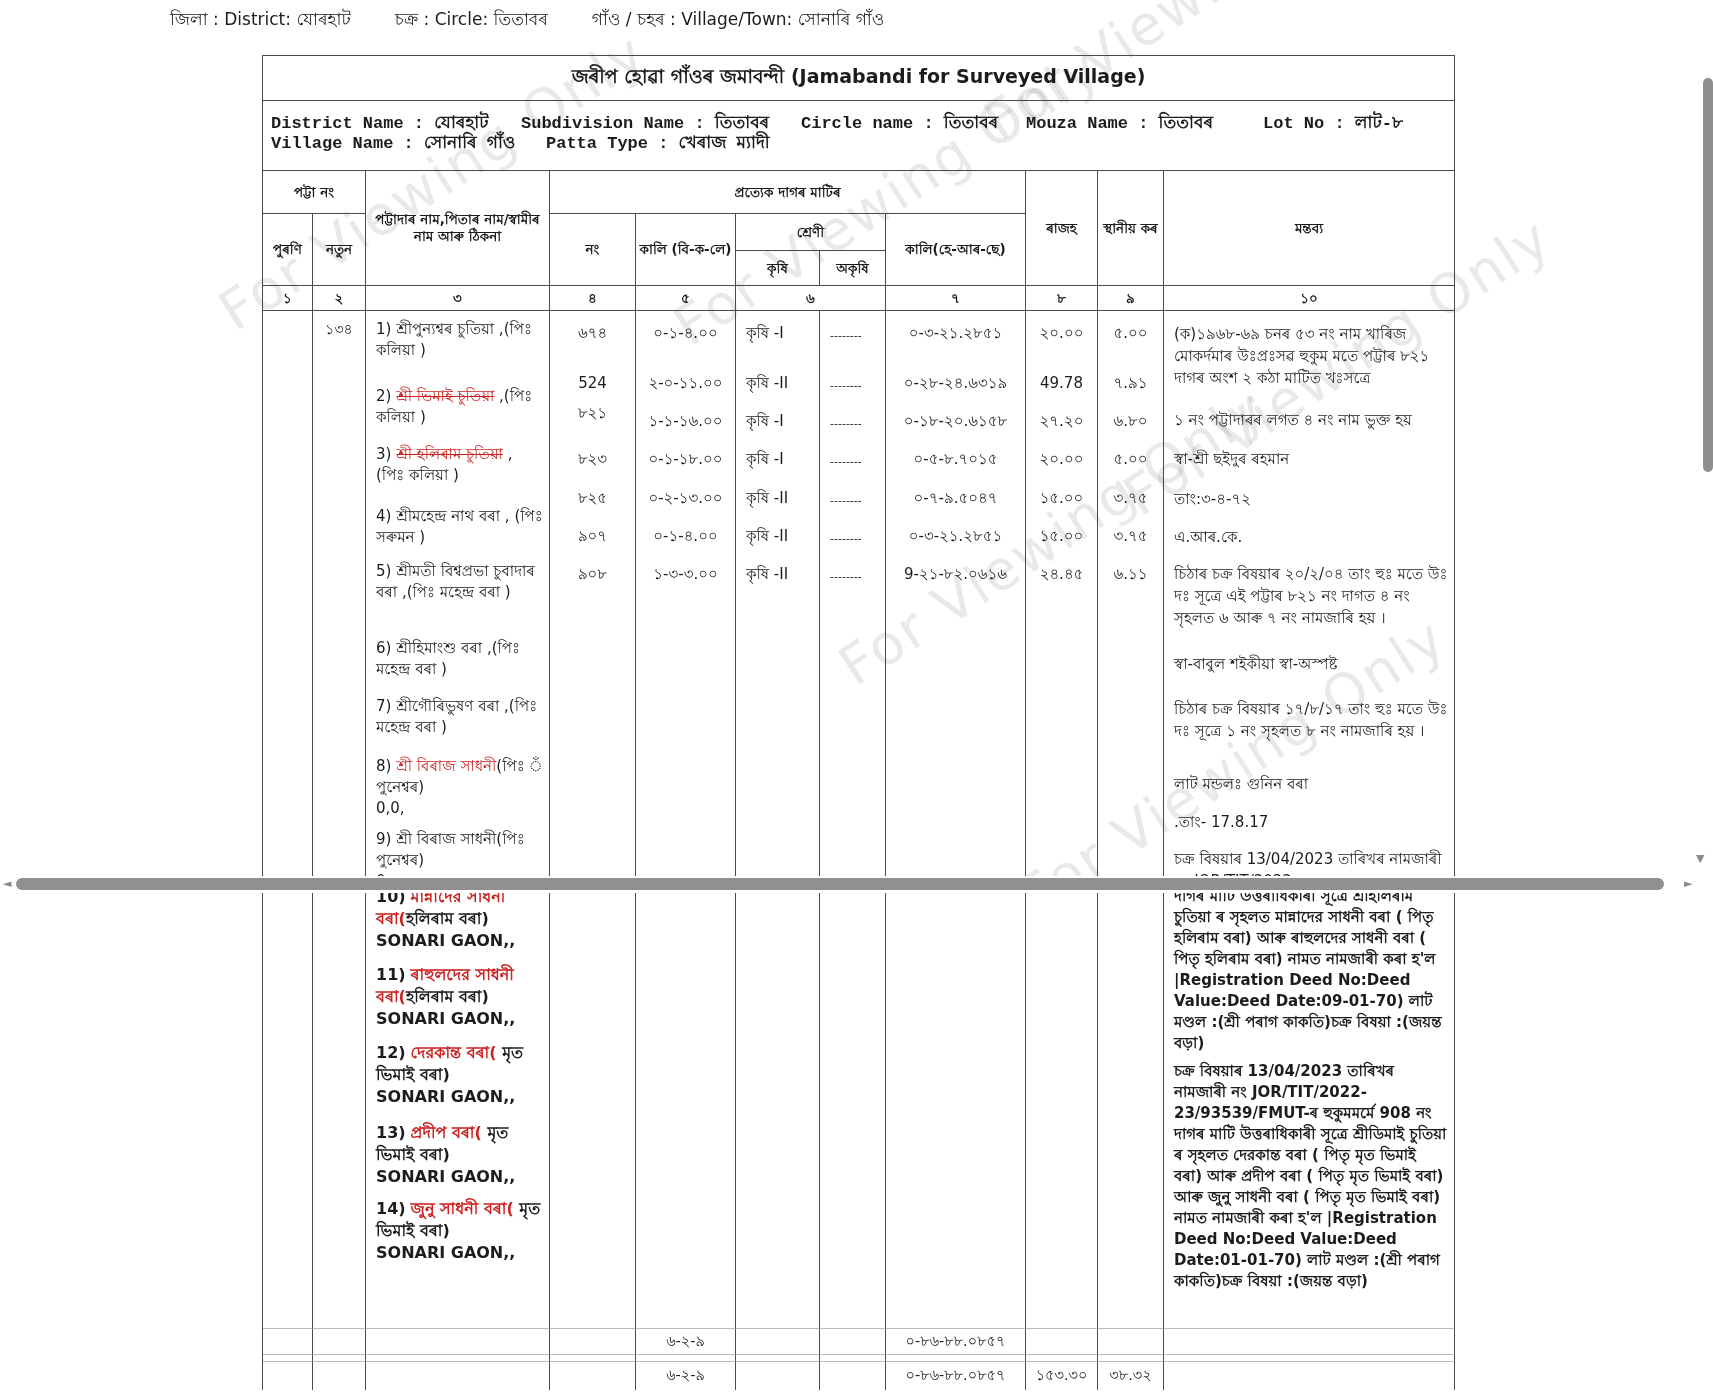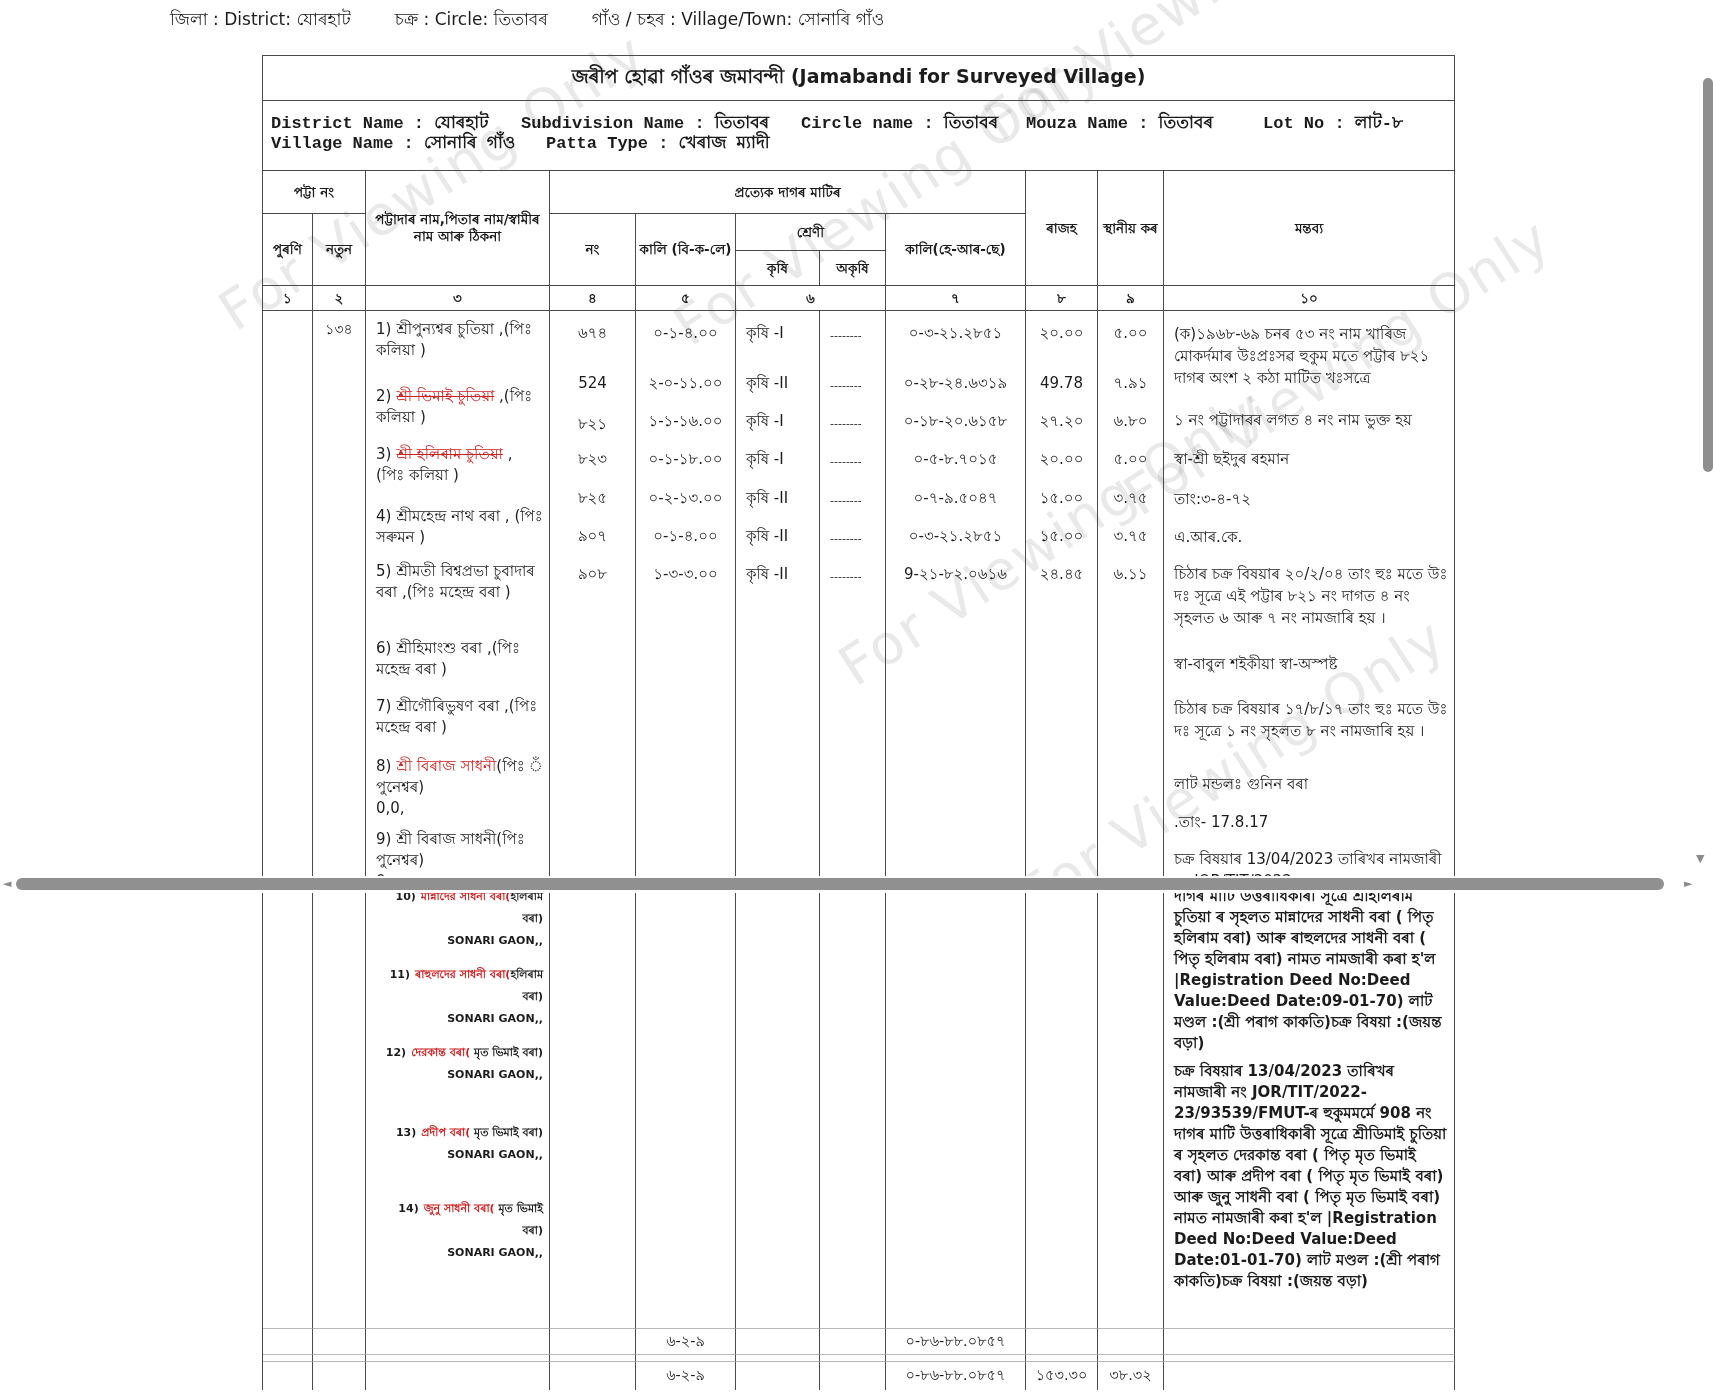--- a/index.html
+++ b/index.html
@@ -24,21 +24,21 @@
   .hc{border-right:1px solid #4a4a4a;border-bottom:1px solid #4a4a4a;display:flex;align-items:center;
       justify-content:center;text-align:center;padding:1px 2px;box-sizing:border-box;line-height:17px;}
   .brow{position:relative;}
   .bcol{position:relative;border-right:1px solid #4a4a4a;overflow:hidden;box-sizing:border-box;}
   .bi{position:absolute;left:0;right:0;font-size:15px;line-height:21px;}
   .pad{padding:0 6px 0 10px;}
   .cen{text-align:center;}
   .red{color:#cc2222;}
   .strike{text-decoration:line-through;}
   .num{margin-right:5px;}
-  .lower{font-size:11px;font-weight:600;line-height:22px;text-align:right;}
+  .lower{font-size:16px;font-weight:600;line-height:22px;}
   .rem{font-size:15px;line-height:22px;}
   .remlow{font-size:15px;font-weight:600;line-height:21px;}
   .tcell{border-right:1px solid #4a4a4a;box-sizing:border-box;display:flex;align-items:center;
          justify-content:center;font-size:14.5px;}
   .tg .tcell{height:4px;}
   .tr1 .tcell{height:27px;border-top:1px solid #b9b9b9;border-bottom:1px solid #b9b9b9;}
   .tg2 .tcell{height:6px;}
   .tr2 .tcell{height:29px;border-top:1px solid #b9b9b9;}
   
   .hscroll{position:absolute;left:0;top:876px;width:1713px;height:17px;z-index:10;background:#ffffff;}
@@ -117,21 +117,21 @@
       <div class="bi pad" style="top:195px"><span class="num">4)</span><span>শ্ৰীমহেন্দ্ৰ নাথ বৰা , (পিঃ সৰুমন )</span></div>
       <div class="bi pad" style="top:250px"><span class="num">5)</span><span>শ্ৰীমতী বিশ্বপ্ৰভা চুবাদাৰ বৰা ,(পিঃ মহেন্দ্ৰ বৰা )</span></div>
       <div class="bi pad" style="top:327px"><span class="num">6)</span><span>শ্ৰীহিমাংশু বৰা ,(পিঃ মহেন্দ্ৰ বৰা )</span></div>
       <div class="bi pad" style="top:385px"><span class="num">7)</span><span>শ্ৰীগৌৰিভুষণ বৰা ,(পিঃ মহেন্দ্ৰ বৰা )</span></div>
       <div class="bi pad" style="top:445px"><span class="num">8)</span><span class="red">শ্ৰী বিৰাজ সাধনী</span><span>(পিঃ ঁ পুনেশ্বৰ)</span><br><span>0,0,</span></div>
       <div class="bi pad" style="top:518px"><span class="num">9)</span><span>শ্ৰী বিৰাজ সাধনী(পিঃ পুনেশ্বৰ)</span><br><span>0..</span></div>
     </div>
     <div class="bcol">
       <div class="bi cen" style="top:12px">৬৭৪</div>
       <div class="bi cen" style="top:62px">524</div>
-      <div class="bi cen" style="top:103px">৮২১</div>
+      <div class="bi cen" style="top:92px">৮২১</div>
       <div class="bi cen" style="top:138px">৮২৩</div>
       <div class="bi cen" style="top:177px">৮২৫</div>
       <div class="bi cen" style="top:215px">৯০৭</div>
       <div class="bi cen" style="top:253px">৯০৮</div>
     </div>
     <div class="bcol">
       <div class="bi cen" style="top:12px">০-১-৪.০০</div>
       <div class="bi cen" style="top:62px">২-০-১১.০০</div>
       <div class="bi cen" style="top:100px">১-১-১৬.০০</div>
       <div class="bi cen" style="top:138px">০-১-১৮.০০</div>

